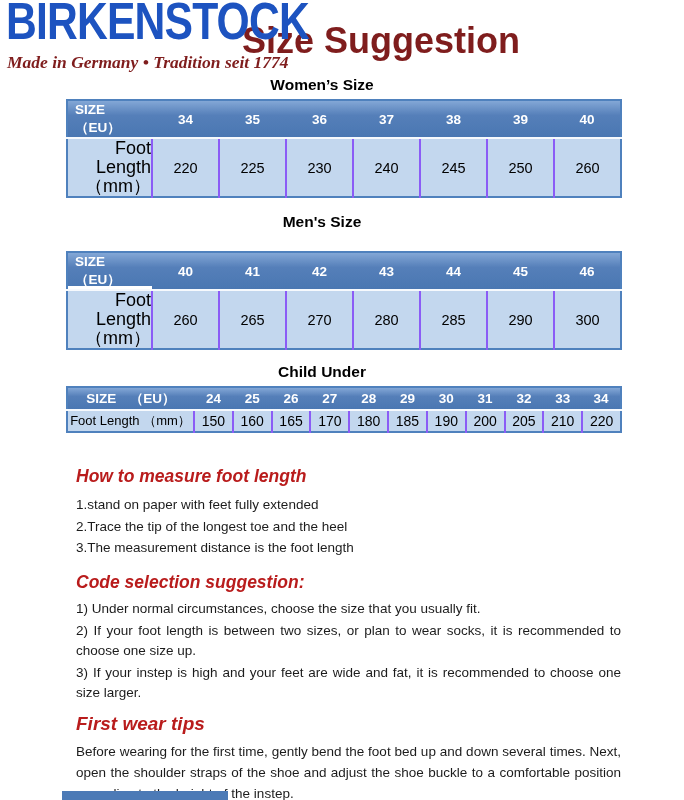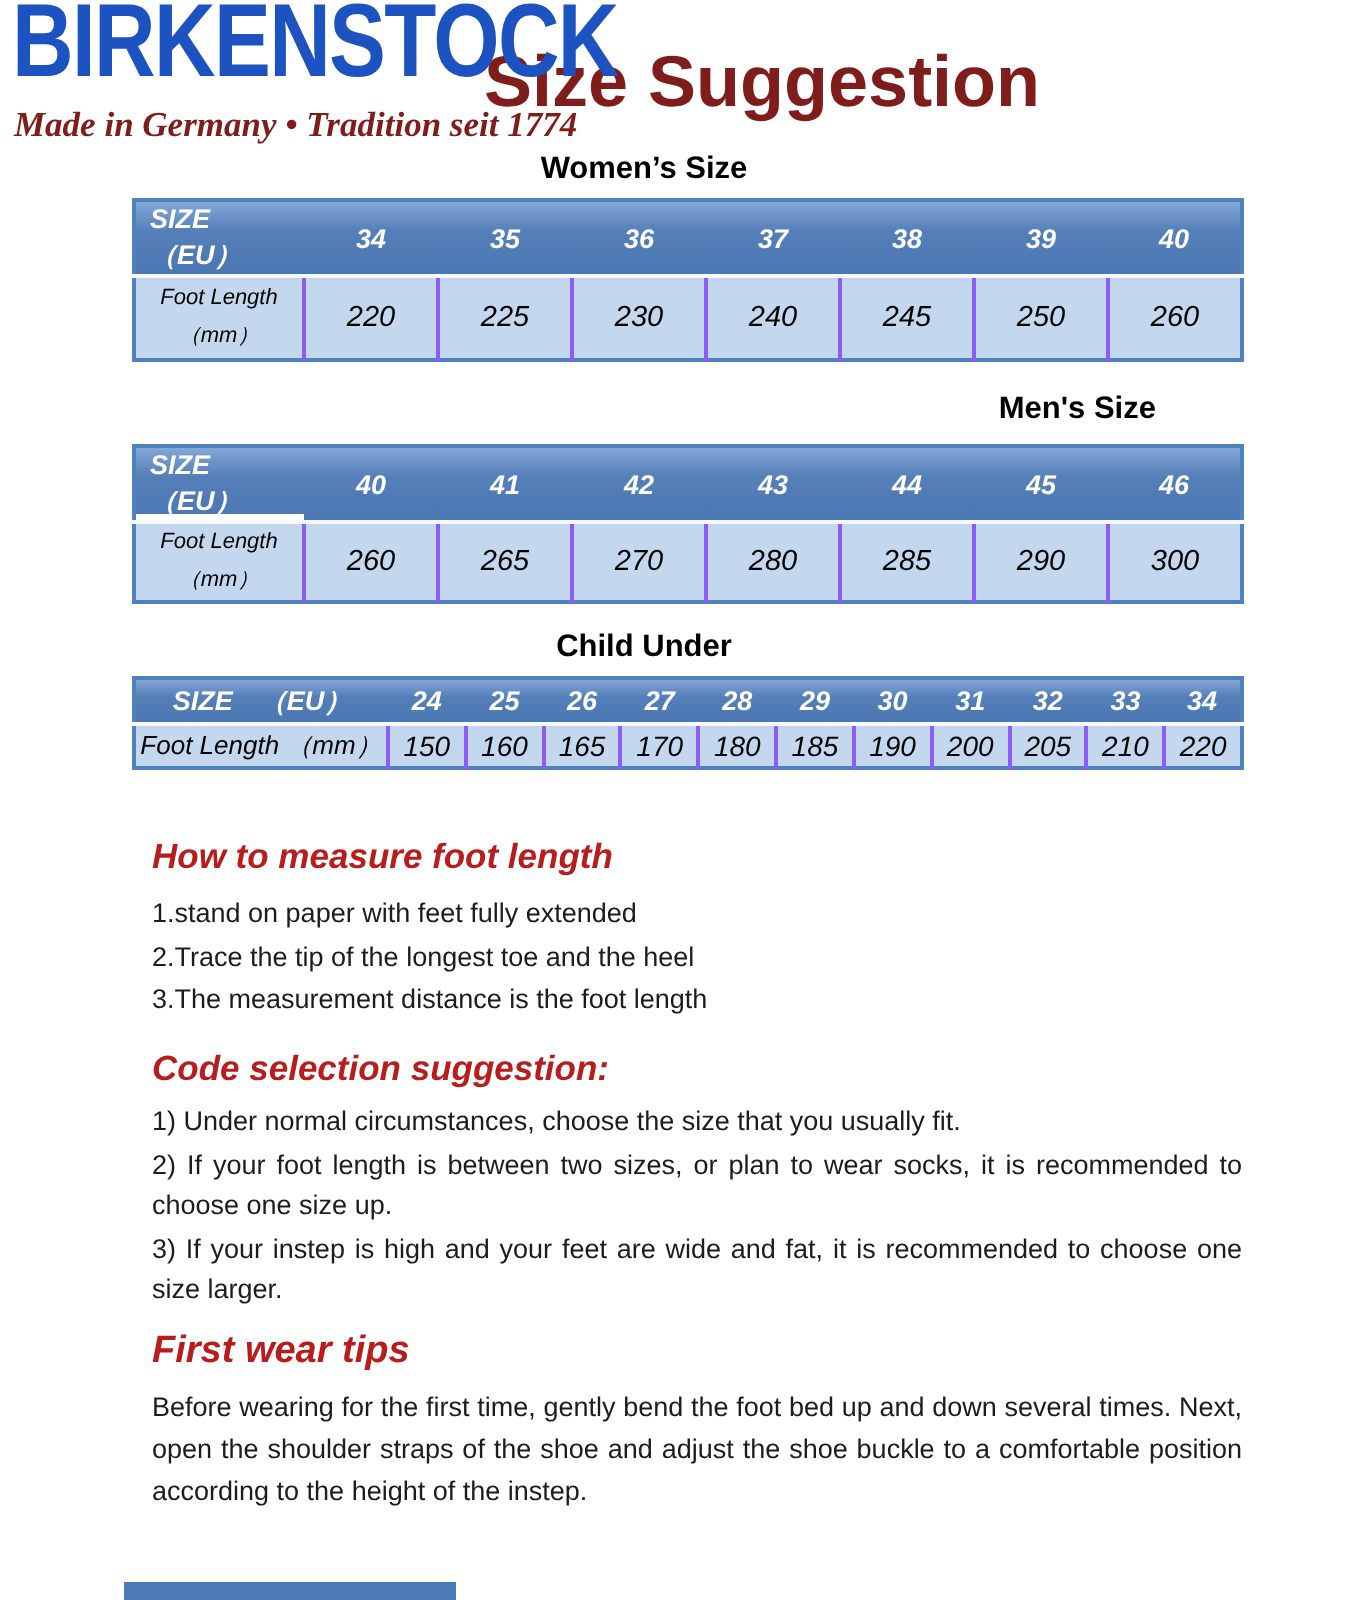--- a/index.html
+++ b/index.html
@@ -25,40 +25,39 @@
     font-family:"Liberation Serif", serif; font-style:italic; font-weight:bold;
     font-size:17.5px; color:#7f1d1d; white-space:nowrap;
   }
   
   .content { position:absolute; top:76px; left:0; width:684px; }
   .tbl-section { width:512px; margin-left:66px; }
   .tbl-heading {
     margin:0 0 5px 0; text-align:center;
     font-size:15.5px; font-weight:bold; color:#000; line-height:18px;
   }
-  .tbl-section.men   .tbl-heading { margin-top:15px; margin-bottom:8px;text-align:right; }
+  .tbl-section.men   .tbl-heading { margin-top:15px; margin-bottom:20px; }
   .tbl-section.child .tbl-heading { margin-top:13px; margin-bottom:5px; }
   
   table.size-table {
     width:556px; border-collapse:collapse; table-layout:fixed;
     border:2px solid #4f81bd;
-    font-style:italic;
   }
   .size-table th, .size-table td { padding:0; text-align:center; overflow:hidden; }
   .hdr th {
     background:linear-gradient(180deg,#83a7d6 0%, #557fb9 40%, #4a77b2 100%);
     color:#ffffff; font-size:13.5px; font-weight:bold; height:21px;
   }
   .adult .hdr th.lbl { text-align:left; padding-left:7px; }
   .dat td {
     background:#c3d7ee; color:#000; font-size:14.5px; height:40px;
     border-left:2px solid #8b5cf6; border-top:2px solid #f6f9fd;
   }
   .dat td:first-child { border-left:none; }
-  .dat td.lbl .l1, .dat td.lbl .l2 { line-height:19px; font-size:11px; }
+  .dat td.lbl .l1, .dat td.lbl .l2 { line-height:19px; font-size:18px;text-align:right; }
   .men  .dat td { height:38px; }
   .men  .hdr th.lbl { box-shadow:inset 0 -3px 0 #ffffff; }
   .child .dat td { height:20px; font-size:14px; }
   .child .dat td.lbl { font-size:13px; }
   
   .text-body { margin:33px 0 0 76px; width:545px; color:#1c1c1c; }
   .sec-heading {
     margin:0; font-size:17.5px; font-weight:bold; color:#b91c1c; line-height:20px;font-style:italic;
   }
   .sec-heading.big { font-size:19px; line-height:22px; }

